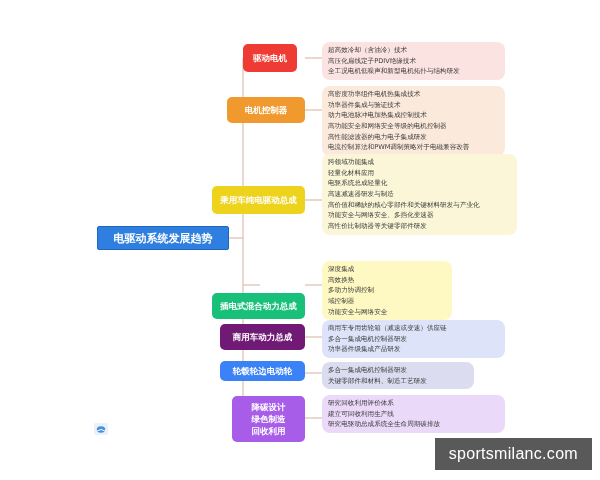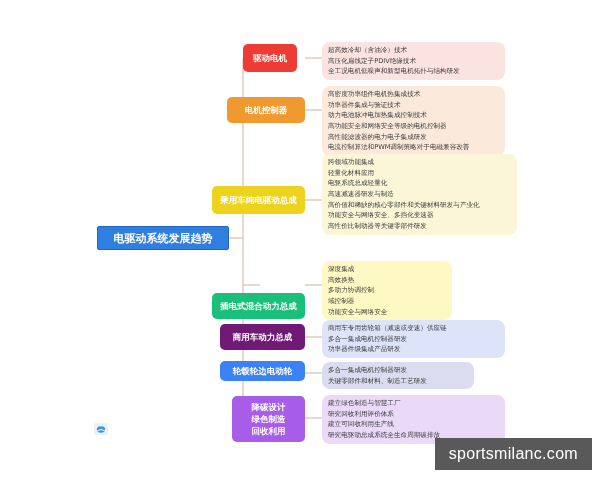--- a/index.html
+++ b/index.html
@@ -166,21 +166,20 @@
       <div class="detail-panel" style="left: 322px; top: 362px; width: 152px; background: rgb(220, 220, 240);">
         <div>多合一集成电机控制器研发</div>
         <div>关键零部件和材料、制造工艺研发</div>
       </div>
       <div class="branch-node" style="left: 232px; top: 396px; width: 73px; height: 46px; background: rgb(167, 93, 232);">
         <span>降碳设计</span>
         <span>绿色制造</span>
         <span>回收利用</span>
       </div>
       <div class="detail-panel" style="left: 322px; top: 395px; width: 183px; background: rgb(234, 217, 248);">
-        <div>建立绿色制造与智慧工厂</div>
         <div>研究回收利用评价体系</div>
         <div>建立可回收利用生产线</div>
         <div>研究电驱动总成系统全生命周期碳排放</div>
       </div>
     </div>
 
   <div id="corner-logo">
     <svg width="10" height="9" viewBox="0 0 10 9" xmlns="http://www.w3.org/2000/svg">
       <ellipse cx="5" cy="4.5" rx="4.2" ry="3.2" fill="#4a90d9"></ellipse>
       <path d="M1 6 Q5 3 9 6" stroke="#ffffff" stroke-width="1" fill="none"></path>

